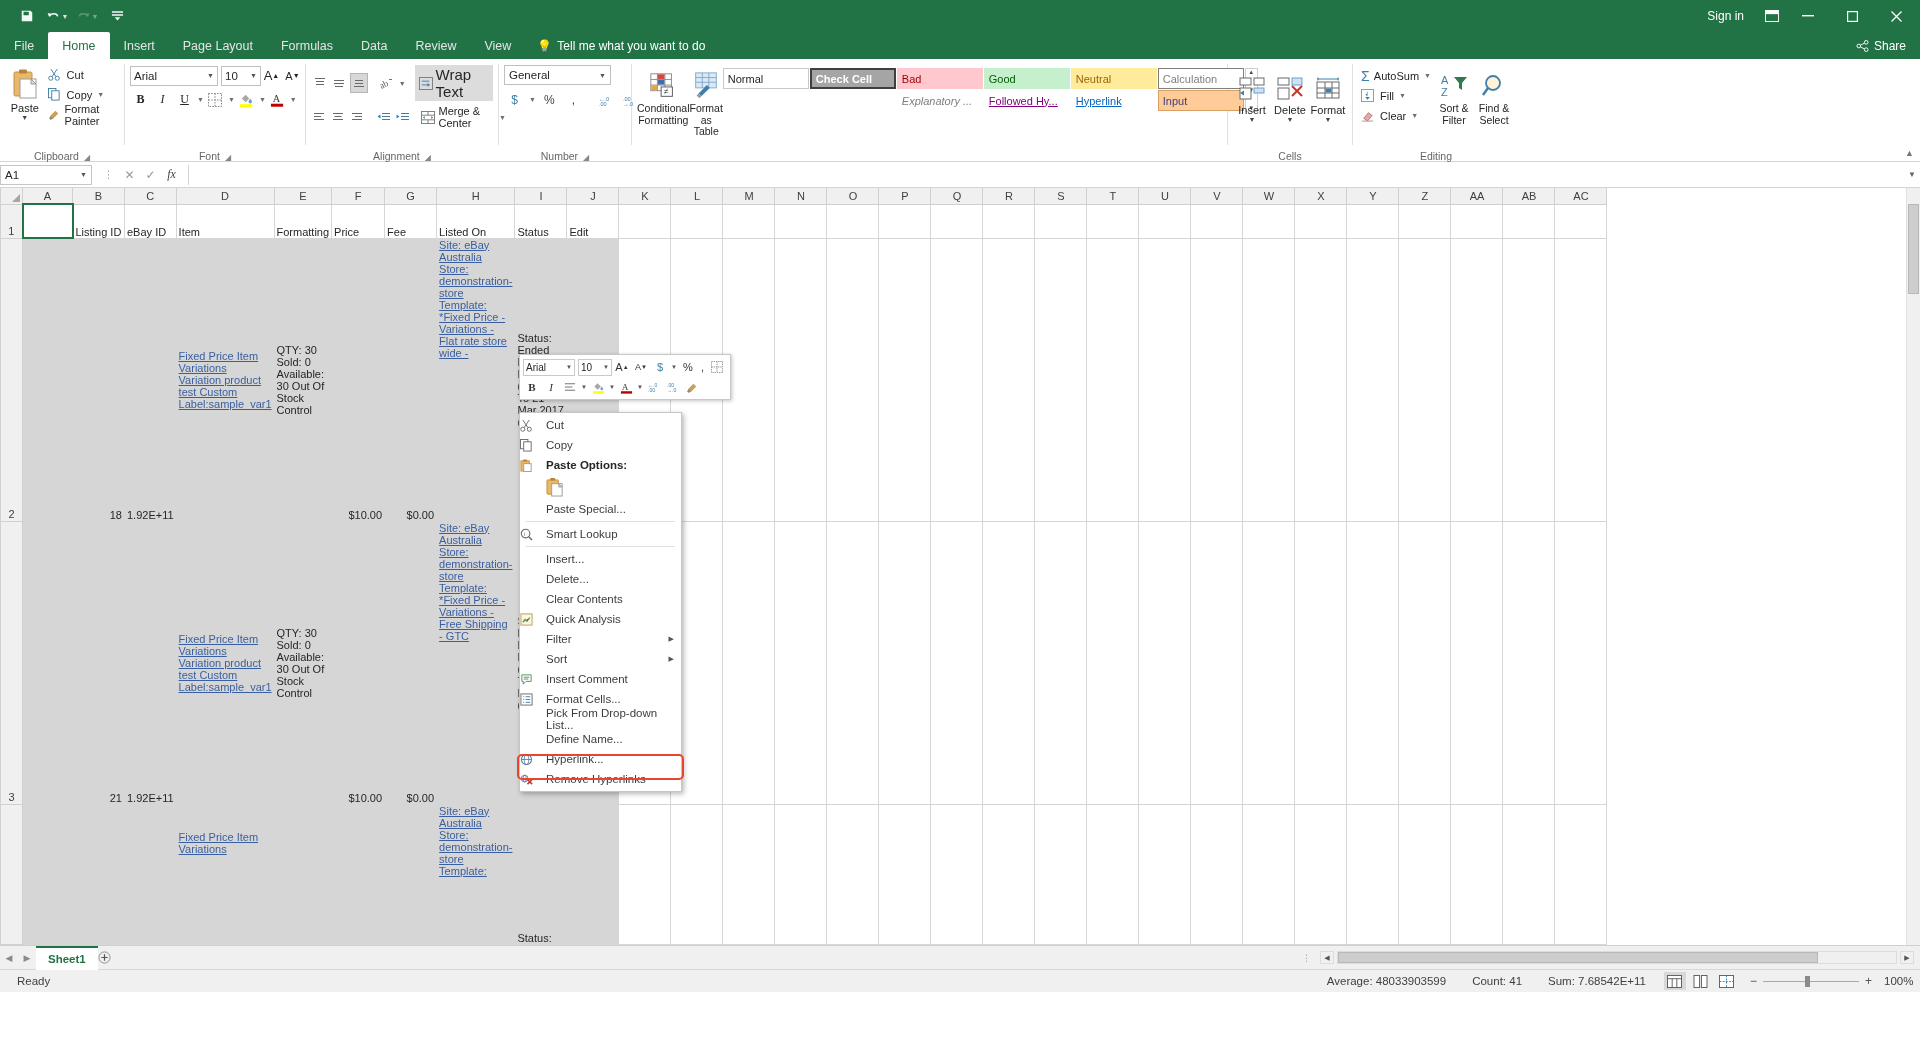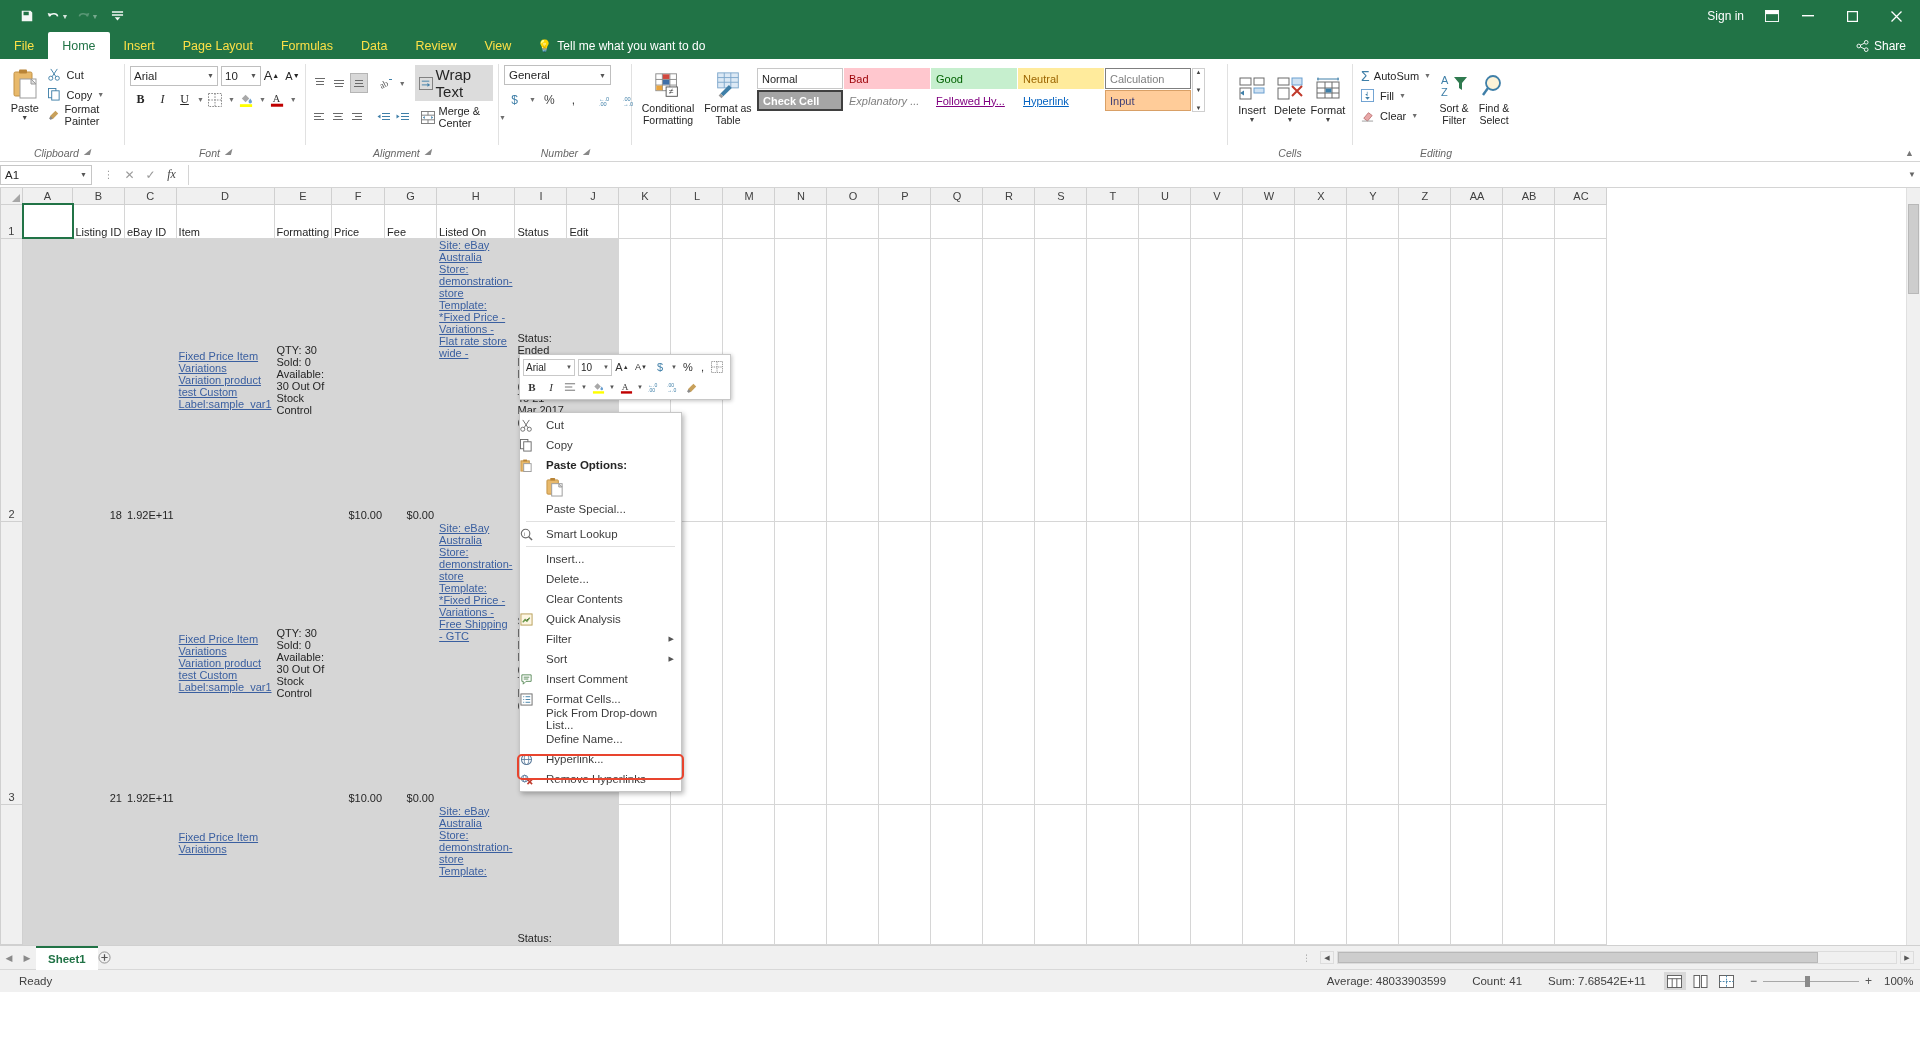--- a/index.html
+++ b/index.html
@@ -30,37 +30,37 @@
   .signin{ font-size:12px; color:#fff; padding:0 14px; }
   .tb-icon{ width:28px; height:32px; display:flex; align-items:center; justify-content:center; font-size:13px; color:#fff;}
   .wbtn{ width:44px; height:32px; display:flex; align-items:center; justify-content:center; font-size:13px; color:#fff;}
   
   .tabs{
     height:27px; background:#217346; display:flex; align-items:stretch;
     position:relative;
   }
   .tab{
     padding:0 14px; display:flex; align-items:center; font-size:12.5px;
-    color:#fde047; cursor:default;
+    color:#e5e5e5; cursor:default;
   }
   .tab.file{ background:#217346; }
   .tab.active{ background:#fff; color:#217346; border-radius:2px 2px 0 0; }
   .tellme{ display:flex; align-items:center; gap:5px; color:#fff; font-size:12px; padding-left:12px;}
   .bulb{ font-size:12px; }
   .share{ margin-left:auto; display:flex; align-items:center; gap:5px; color:#fff; font-size:12px; padding-right:14px;}
   
   .ribbon{
     height:103px; background:#fff; border-bottom:1px solid #d4d4d4;
     display:flex; position:relative;
   }
   .group{ position:relative; display:flex; flex-direction:column; height:103px; }
   .group-body{ flex:1; display:flex; align-items:flex-start; padding:4px 5px 0 5px; }
   .group-label{
     height:15px; text-align:center; font-size:10.5px; color:#666;
-    display:flex; align-items:flex-start; justify-content:center; gap:5px;font-style:italic;
+    display:flex; align-items:flex-end; justify-content:center; gap:5px;
   }
   .gsep{ width:1px; background:#e1e1e1; margin:5px 0 16px 0; }
   .dlg{ font-size:8px; color:#888; }
   
   .bigbtn{
     width:52px; display:flex; flex-direction:column; align-items:center;
     padding-top:3px; font-size:11px; color:#262626; text-align:center; line-height:1.15;
   }
   .bigbtn .gi{ height:34px; display:flex; align-items:flex-end; justify-content:center; }
   .bigbtn .lbl{ margin-top:2px; }
@@ -177,21 +177,21 @@
   .hscrollwrap{ margin-left:auto; display:flex; align-items:center; gap:3px; padding-right:6px;}
   .hsb{ width:560px; height:13px; background:#f0f0f0; border:1px solid #dcdcdc; display:flex; }
   .hsb .thumb{ width:86%; background:#cdcdcd; border:1px solid #b8b8b8;}
   .arrb{ width:14px; height:13px; background:#f0f0f0; border:1px solid #dcdcdc; font-size:7px; color:#555;
          display:flex; align-items:center; justify-content:center;}
   
   .statusbar{
     height:23px; background:#f0f0f0; display:flex; align-items:center;
     border-top:1px solid #d8d8d8; font-size:11.5px; color:#404040;
   }
-  .st-left{ padding-left:6px;margin-left:13px; }
+  .st-left{ padding-left:17px; }
   .st-stats{ margin-left:auto; display:flex; gap:26px; padding-right:18px;}
   .viewbtns{ display:flex; gap:4px; padding-right:12px; }
   .vb{ width:22px; height:18px; display:flex; align-items:center; justify-content:center; }
   .vb.sel{ background:#d8d8d8; }
   .zoomslider{ display:flex; align-items:center; gap:6px; padding-right:12px; }
   .zline{ width:96px; height:1px; background:#a8a8a8; position:relative; }
   .zthumb{ position:absolute; left:42px; top:-5px; width:5px; height:11px; background:#8a8a8a;}
   .zpct{ width:36px; text-align:right; padding-right:10px; font-size:11.5px;}
   .vscroll{
     position:absolute; right:0; top:0; width:14px; bottom:0; background:#f0f0f0; border-left:1px solid #e0e0e0;
@@ -529,21 +529,21 @@
             <rect x="5" y="2" width="22" height="16" fill="#dce9f5" stroke="#7fa8cc"></rect>
             <path stroke="#7fa8cc" d="M5 7h22M5 12h22M12 2v16M19 2v16"></path>
             <path fill="#3f7fa8" d="M8 24l9-9 3 3-9 9z"></path>
             <path fill="#9a9a9a" d="M6 26l2-2 3 3-2 2z"></path>
           </svg>
         </div>
         <div class="lbl" style="font-size:10.5px;line-height:1.1">Format as Table</div>
       </div>
       <div class="gallery">
         <div class="gcols">
-          <div style="display:flex;flex-direction:column">
+          <div style="display:flex;flex-direction:row">
             <div class="gcell" style="background:#ffffff;color:#262626;border-color:#c8c8c8">Normal</div>
             <div class="gcell" style="background:#a5a5a5;color:#ffffff;border:2px solid #3f3f3f;font-weight:bold">Check Cell</div>
           </div>
           <div style="display:flex;flex-direction:column">
             <div class="gcell" style="background:#ffc7ce;color:#9c0006;border-color:#ffc7ce">Bad</div>
             <div class="gcell" style="background:#ffffff;color:#7f7f7f;border-color:#ffffff;font-style:italic">Explanatory ...</div>
           </div>
           <div style="display:flex;flex-direction:column">
             <div class="gcell" style="background:#c6efce;color:#006100;border-color:#c6efce">Good</div>
             <div class="gcell" style="background:#ffffff;color:#800080;border-color:#ffffff;text-decoration:underline">Followed Hy...</div>

